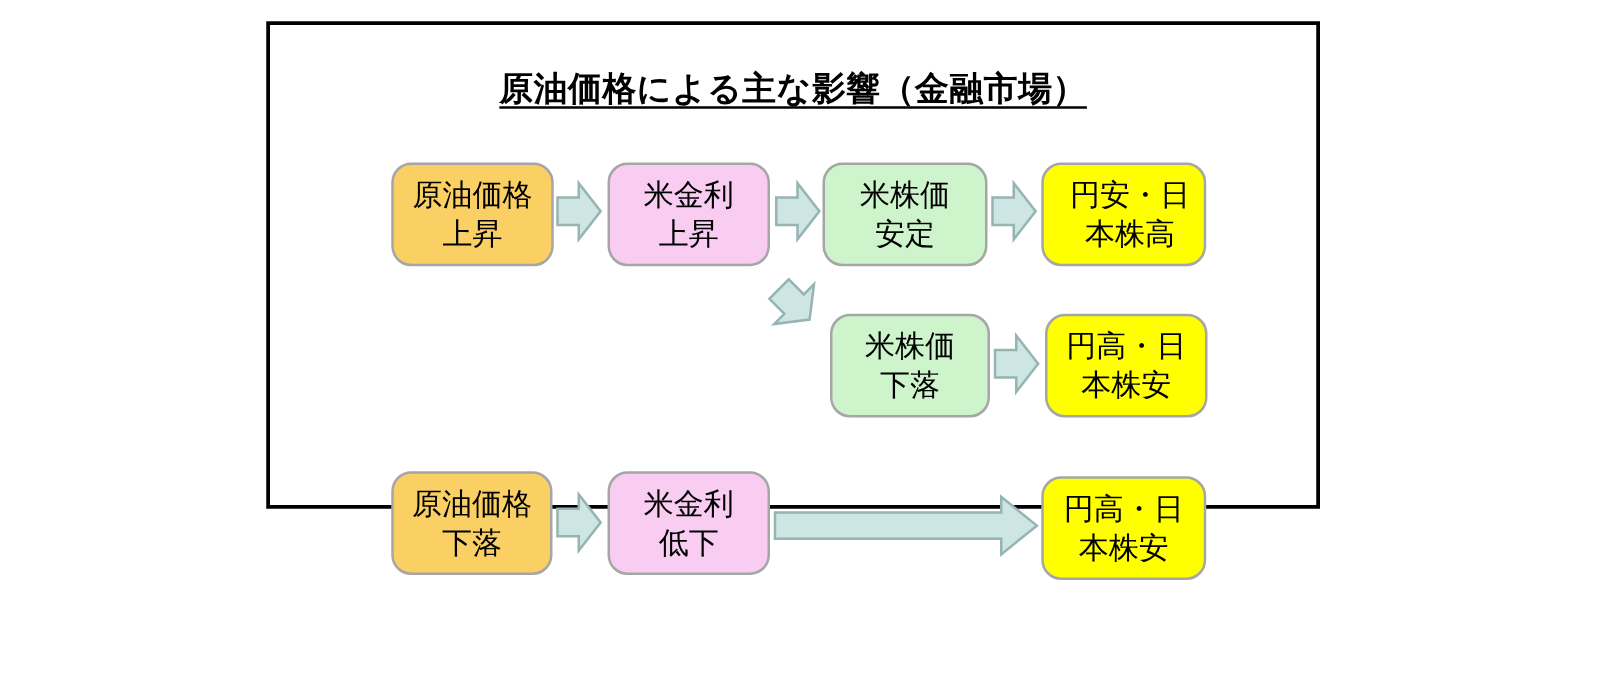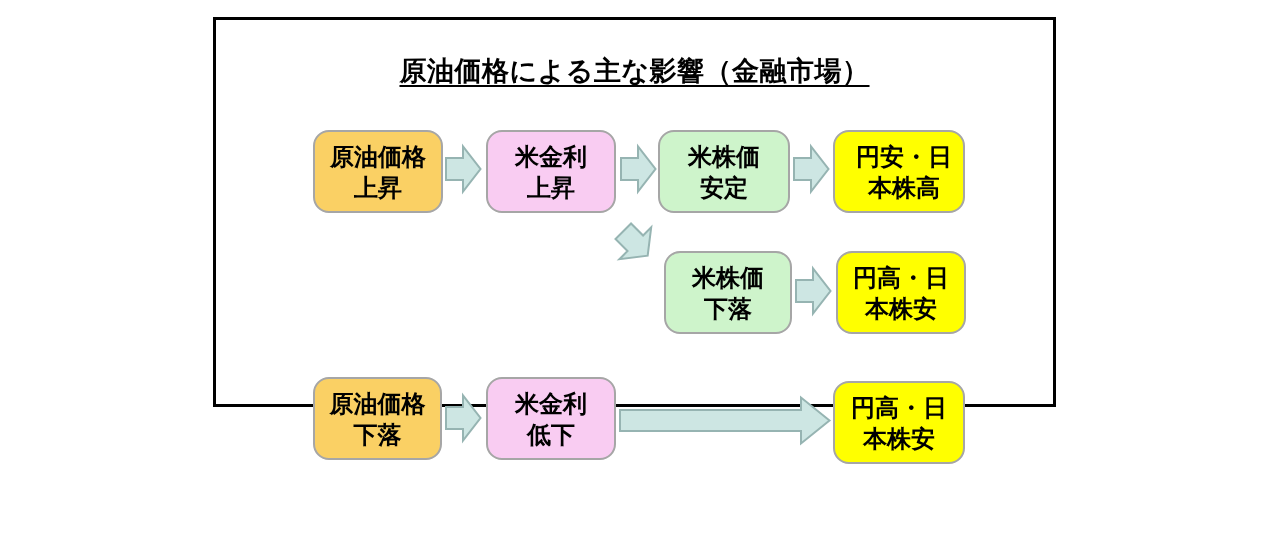--- a/index.html
+++ b/index.html
@@ -14,21 +14,21 @@
   .title{
     position:absolute;left:0;top:33px;width:100%;
     text-align:center;font-size:27px;font-weight:bold;color:#000;
     text-decoration:underline;text-underline-offset:5px;
     letter-spacing:0.5px;
   }
   .node{
     position:absolute;border:2.5px solid #a6a6a6;border-radius:16px;
     box-sizing:border-box;display:flex;flex-direction:column;
     align-items:center;justify-content:center;
-    font-size:24px;font-weight:bold;color:#000;line-height:31px;
+    font-size:24px;font-weight:normal;color:#000;line-height:31px;
     text-align:center;
   }
   .arrow{position:absolute;overflow:visible;}
   .arrow-diag{transform:rotate(45deg);}
   
   .b1{left:97px; top:110px;width:130px;height:83px;}
   .b2{left:270px;top:110px;width:130px;height:83px;}
   .b3{left:442px;top:110px;width:132px;height:83px;}
   .b4{left:617px;top:110px;width:132px;height:83px;padding-left:10px;}
   .b5{left:448px;top:231px;width:128px;height:83px;}

